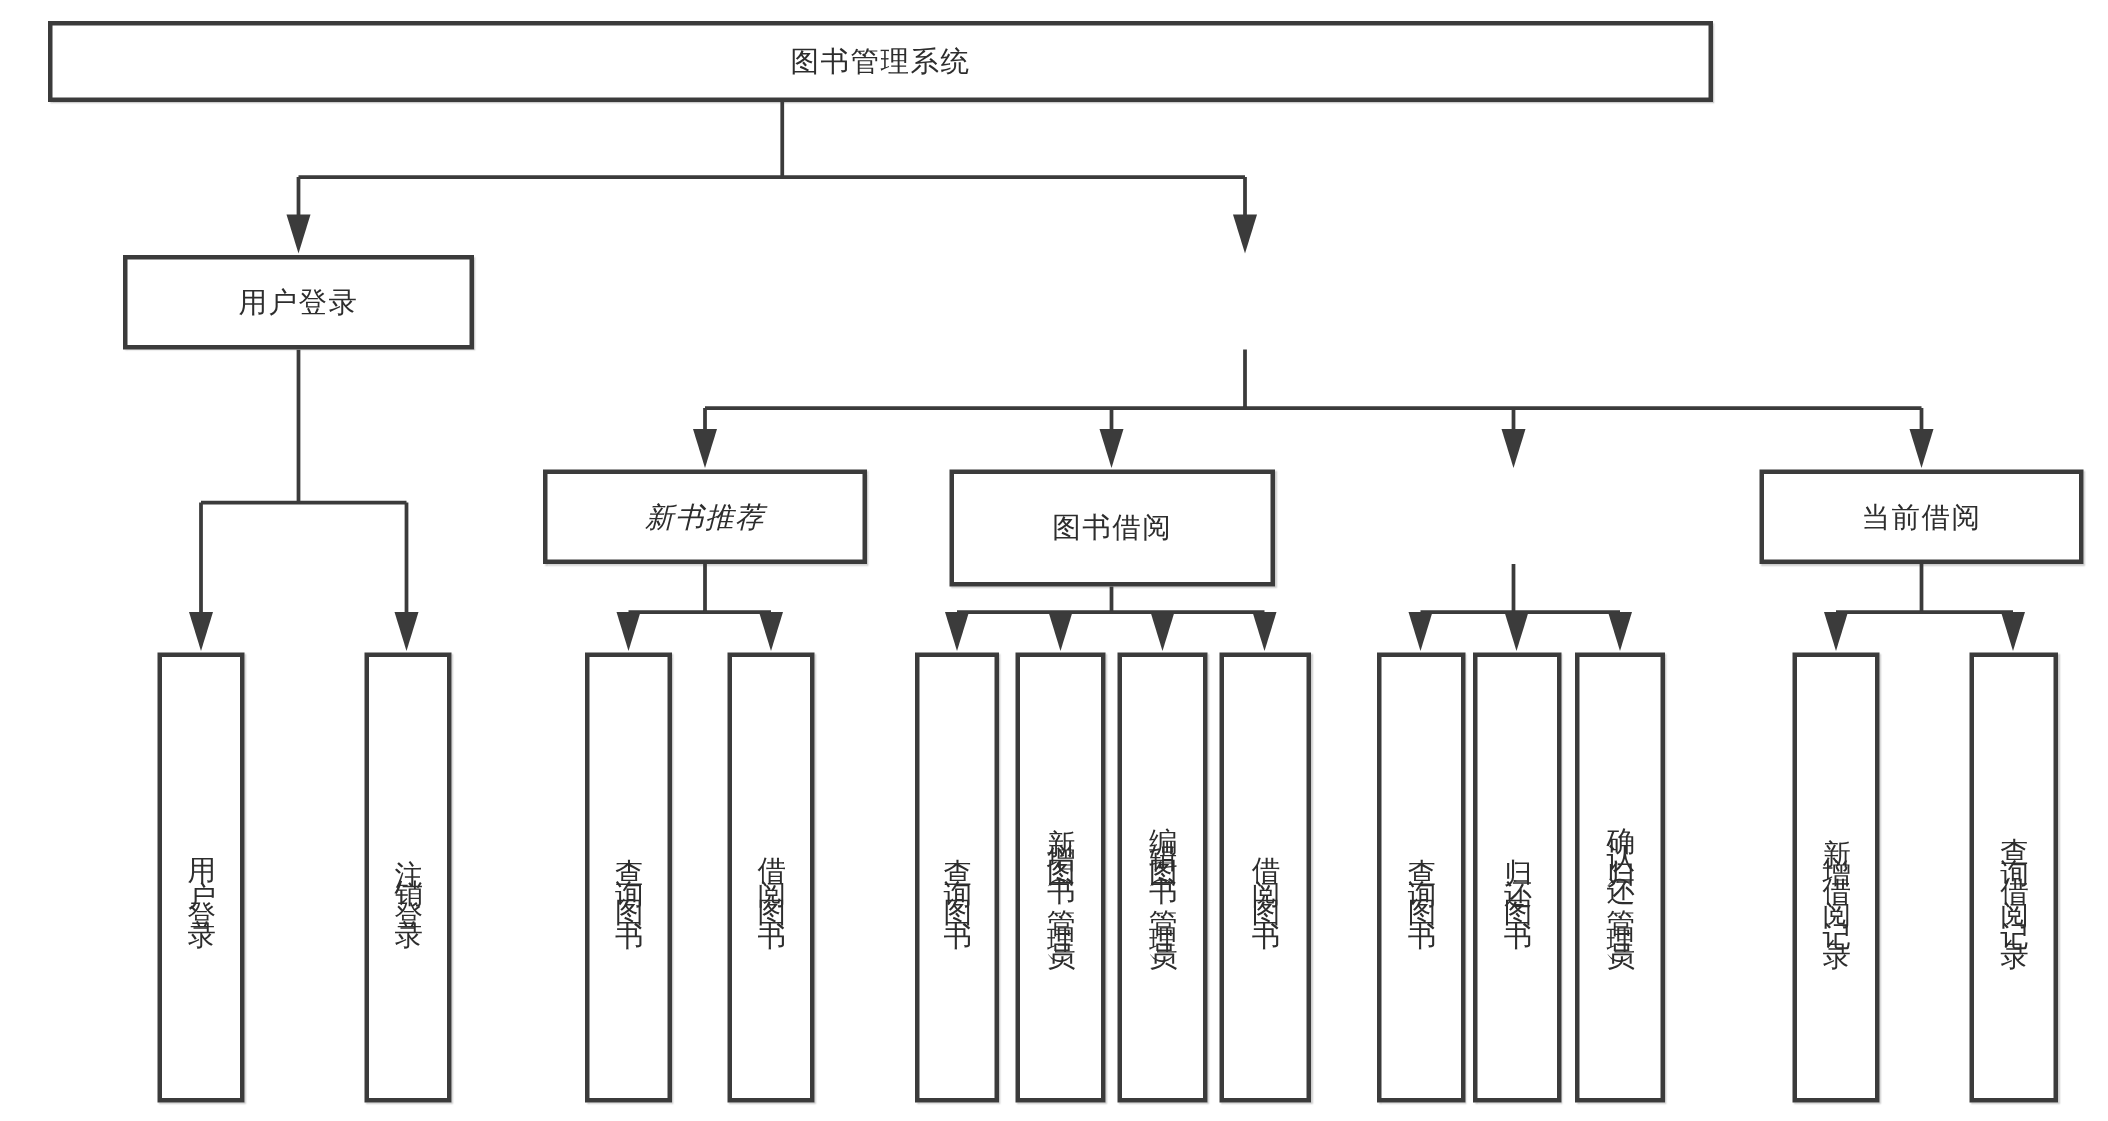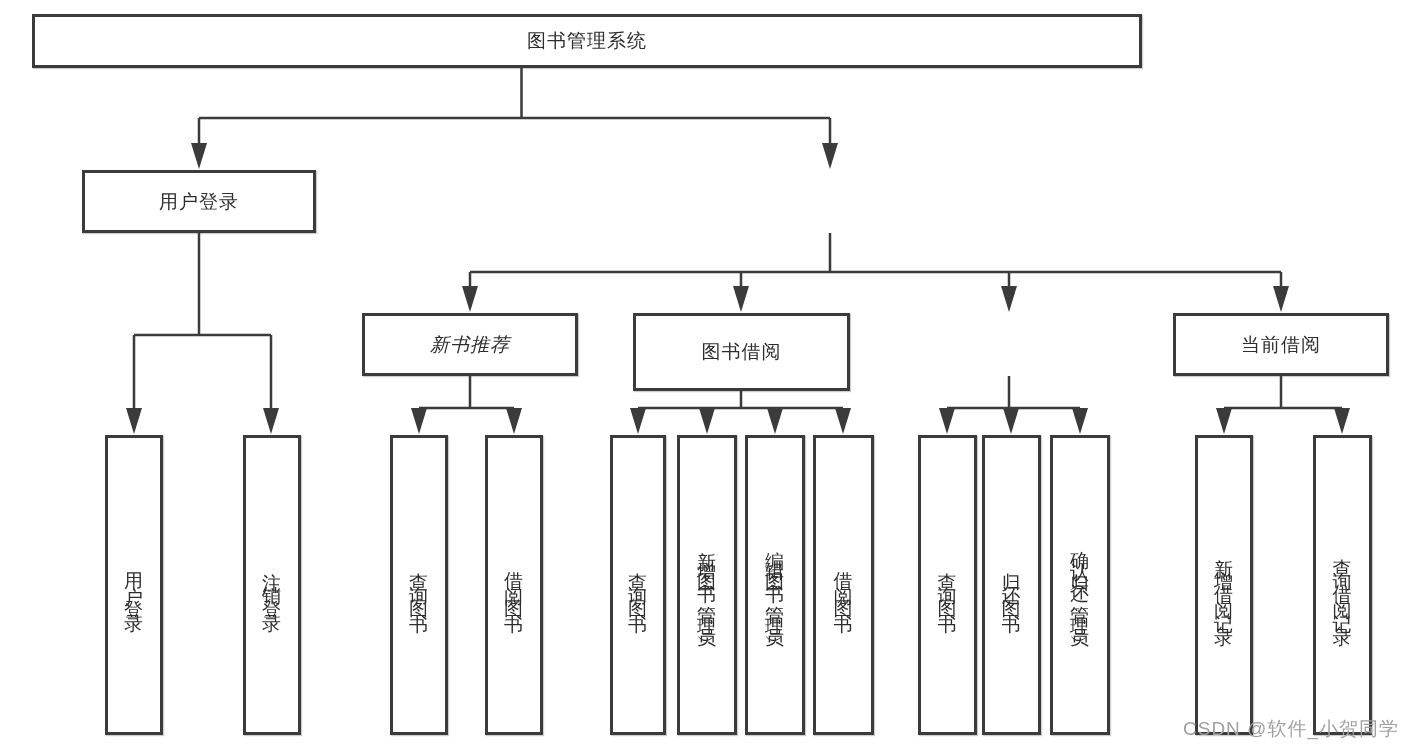--- a/index.html
+++ b/index.html
@@ -149,15 +149,14 @@
     <span class="tight">确认归还（管理员）</span>
   </div>
 
   <div class="box vbox leaf l12">
     <span>新增借阅记录</span>
   </div>
   <div class="box vbox leaf l13">
     <span>查询借阅记录</span>
   </div>
 
-  <div class="watermark">CSDN @软件_小贺同学</div>
 
 </div>
 
 </body></html>

